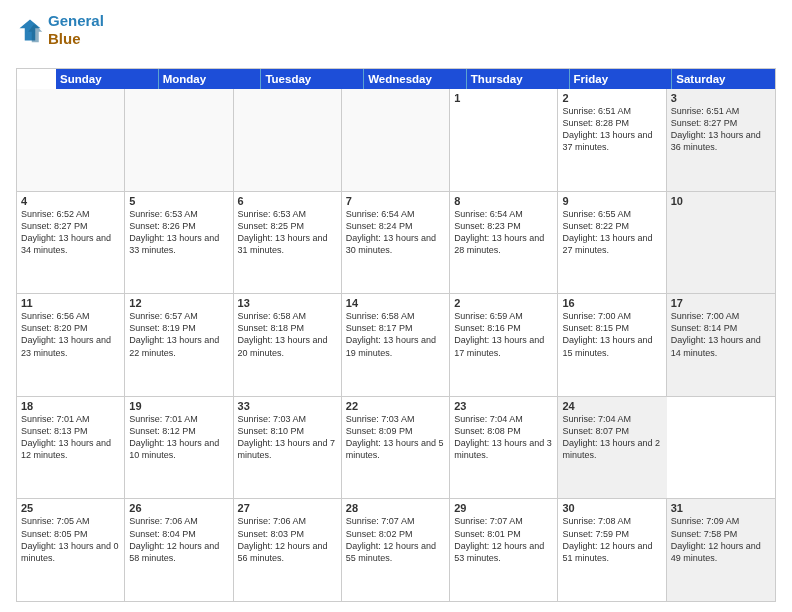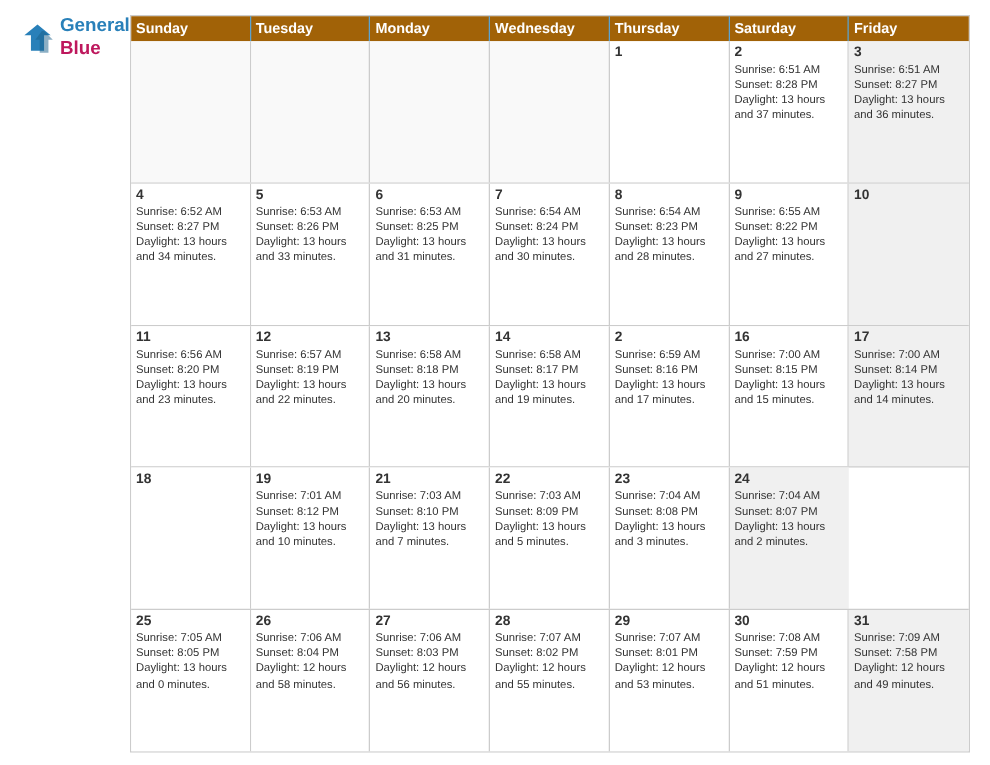--- a/index.html
+++ b/index.html
@@ -8,20 +8,22 @@
       background: #fff;
       width: 792px;
       height: 612px;
       overflow: hidden;
     }
     .page {
       width: 792px;
       height: 612px;
       padding: 12px 16px 10px 16px;
       display: flex;
+      flex-direction: column;
+      gap: 12px;
     }
     .header {
       display: flex;
       justify-content: space-between;
       align-items: flex-start;
       margin-bottom: 8px;
     }
     .logo {
       display: flex;
       align-items: center;
@@ -55,21 +57,22 @@
     }
     .calendar {
       flex: 1;
       display: flex;
       flex-direction: column;
       border: 1px solid #ccc;
     }
     .cal-header-row {
       display: grid;
       grid-template-columns: repeat(7, 1fr);
-      background: #a16207;
+      background: #1d4ed8;
+      margin-left: 39px;
     }
     .cal-header-cell {
       color: #fff;
       font-size: 11.5px;
       font-weight: bold;
       padding: 4px 4px;
       border-right: 1px solid #5ba3d0;
       text-align: left;
     }
     .cal-header-cell:last-child { border-right: none; }
@@ -115,38 +118,38 @@
 
 <div class="page">
   <div class="header">
     <div class="logo">
       <svg class="logo-icon" viewBox="0 0 32 32">
         <polygon points="16,4 28,14 22,14 22,28 10,28 10,14 4,14" fill="#2980b9"></polygon>
         <polygon points="22,10 30,18 26,18 26,30 18,30 18,18 14,18 20,10" fill="#1a5f8a" opacity="0.5"></polygon>
       </svg>
       <div class="logo-text">
         <div><span>General</span></div>
-        <div style="color:#be185d">Blue</div>
+        <div style="color:#a16207">Blue</div>
       </div>
     </div>
     <div class="title-block">
       <div class="main-title"></div>
       <div class="subtitle"></div>
     </div>
   </div>
 
   <div class="calendar">
     <div class="cal-header-row">
         <div class="cal-header-cell">Sunday</div>
+        <div class="cal-header-cell">Monday</div>
         <div class="cal-header-cell">Tuesday</div>
-        <div class="cal-header-cell">Monday</div>
         <div class="cal-header-cell">Wednesday</div>
         <div class="cal-header-cell">Thursday</div>
+        <div class="cal-header-cell">Friday</div>
         <div class="cal-header-cell">Saturday</div>
-        <div class="cal-header-cell">Friday</div>
       </div>
     <div class="cal-body">
         <div class="cal-row">
           <div class="cal-cell empty"></div>
           <div class="cal-cell empty"></div>
           <div class="cal-cell empty"></div>
           <div class="cal-cell empty"></div>
           <div class="cal-cell">
             <span class="day-num">1</span>
           </div>
@@ -259,30 +262,34 @@
             <span class="day-num">17</span>
             <div class="day-info">Sunrise: 7:00 AM
 Sunset: 8:14 PM
 Daylight: 13 hours
 and 14 minutes.</div>
           </div>
         </div>
         <div class="cal-row">
           <div class="cal-cell">
             <span class="day-num">18</span>
+            <div class="day-info">Sunrise: 7:01 AM
+Sunset: 8:13 PM
+Daylight: 13 hours
+and 12 minutes.</div>
           </div>
           <div class="cal-cell">
             <span class="day-num">19</span>
             <div class="day-info">Sunrise: 7:01 AM
 Sunset: 8:12 PM
 Daylight: 13 hours
 and 10 minutes.</div>
           </div>
           <div class="cal-cell">
-            <span class="day-num">21</span>
+            <span class="day-num">33</span>
             <div class="day-info">Sunrise: 7:03 AM
 Sunset: 8:10 PM
 Daylight: 13 hours
 and 7 minutes.</div>
           </div>
           <div class="cal-cell">
             <span class="day-num">22</span>
             <div class="day-info">Sunrise: 7:03 AM
 Sunset: 8:09 PM
 Daylight: 13 hours

